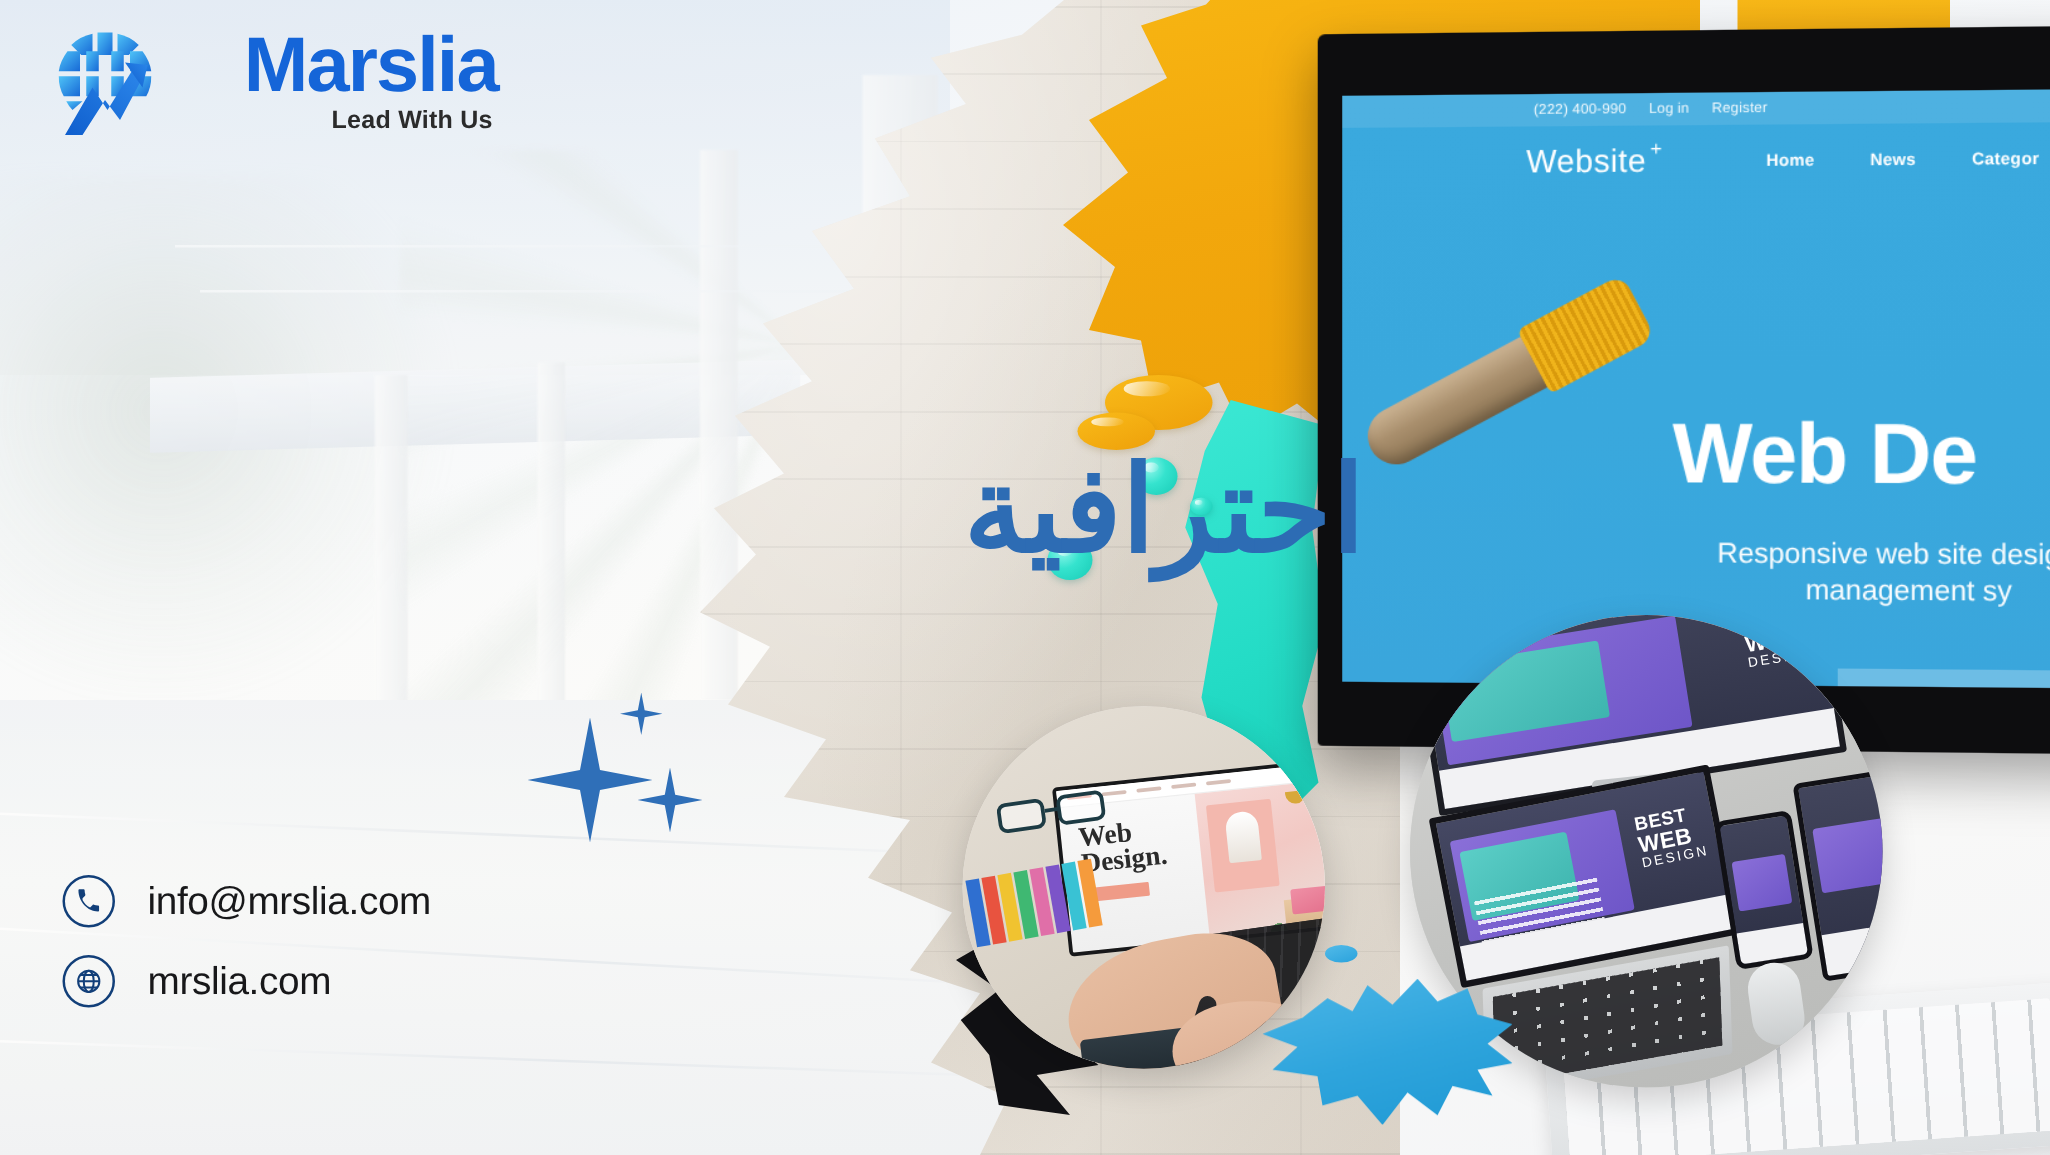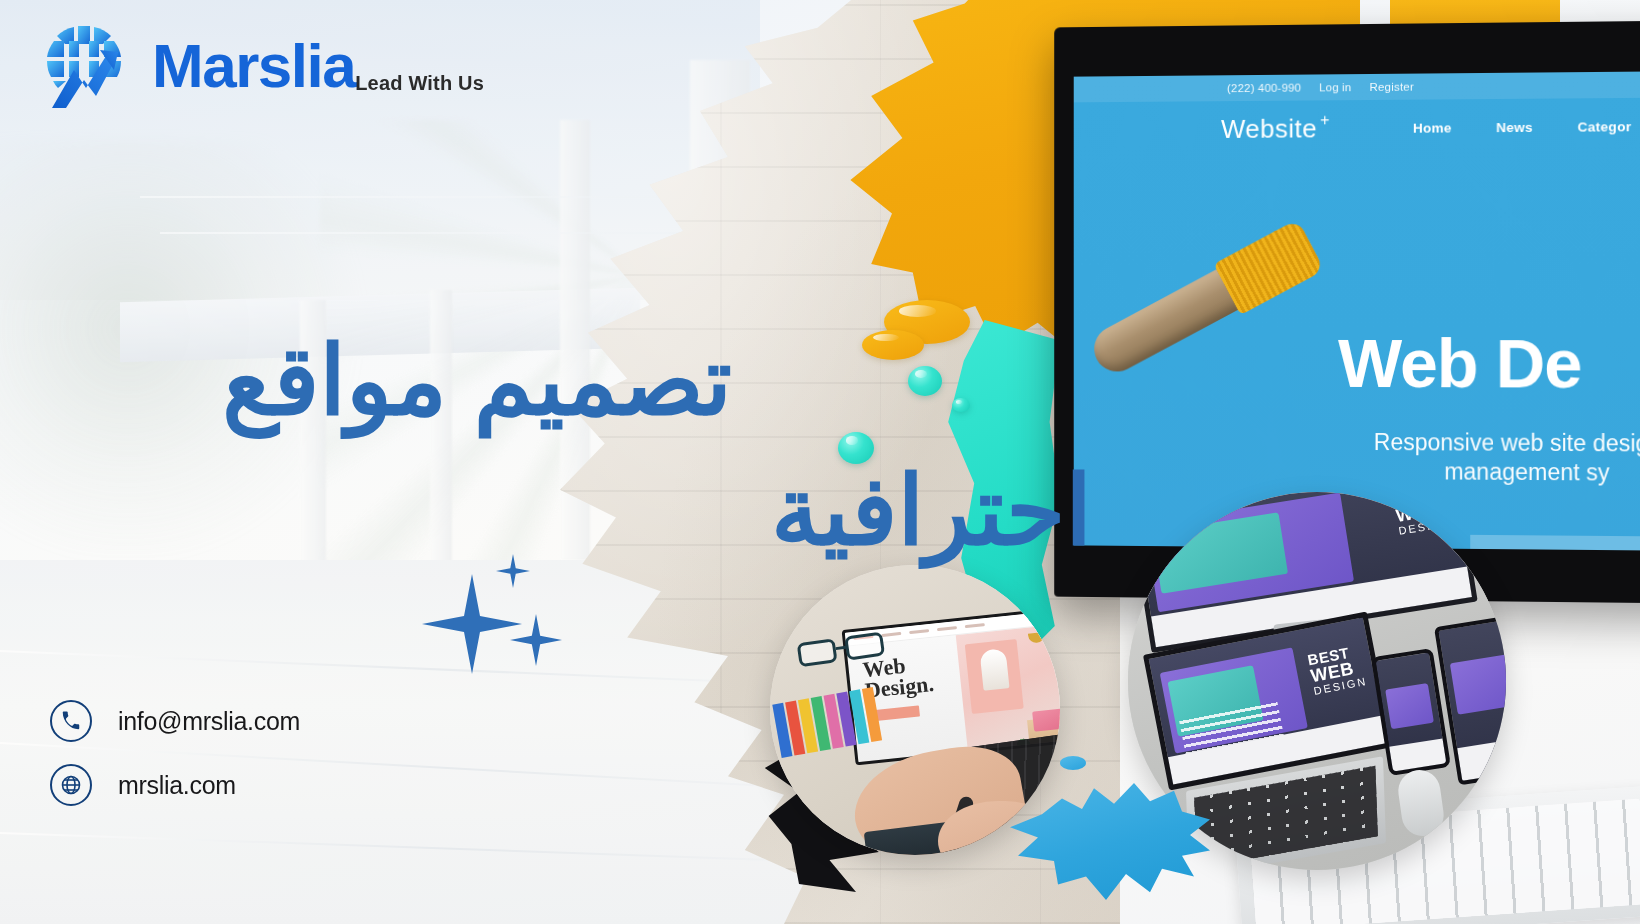--- a/index.html
+++ b/index.html
@@ -354,21 +354,21 @@
   .ext-kbd::after {
     content:""; position:absolute; inset:12px 14px;
     background:repeating-linear-gradient(90deg,#fbfbfc 0 26px,#cdd1d4 26px 29px),
                repeating-linear-gradient(0deg,#fbfbfc 0 18px,#cdd1d4 18px 21px);
     border-radius:3px; opacity:.9;
   }
 
   
   .brand { position:absolute; left:34px; top:18px; display:flex; align-items:center; gap:18px; }
   .brand-globe { width:100px; height:96px; flex:none; }
-  .brand-text { display:flex; flex-direction:row; }
+  .brand-text { display:flex; flex-direction:column;margin-left:43px; }
   .brand-name {
     font-size:62px; font-weight:700; color:#1565d8; letter-spacing:-1.5px; line-height:.95;
   }
   .brand-tag {
     font-size:20px; font-weight:700; color:#2b2b2b; letter-spacing:.2px;
     align-self:flex-end; margin-top:2px; margin-right:4px;
   }
 
   .headline {
     position:absolute; left:0; top:330px; width:760px; text-align:right;
@@ -380,21 +380,21 @@
   .sparkles { position:absolute; left:398px; top:548px; width:170px; height:120px; }
   .spark { position:absolute; background:#2f6fb8;
            clip-path:polygon(50% 0%, 58% 42%, 100% 50%, 58% 58%, 50% 100%, 42% 58%, 0% 50%, 42% 42%); }
 
   .contact { position:absolute; left:50px; top:700px; }
   .crow { display:flex; align-items:center; gap:26px; margin-bottom:22px; }
   .cicon {
     width:42px; height:42px; border-radius:50%; border:2.5px solid #123f79;
     display:flex; align-items:center; justify-content:center; flex:none; color:#123f79;
   }
-  .ctext { font-size:25px; color:#18181a; letter-spacing:-.3px; }
+  .ctext { font-size:31px; color:#18181a; letter-spacing:-.3px; }
 </style>
 </head>
 <body>
 
 <div id="stage">
 
   <div class="bg-photo">
     <div class="bg-sky"></div>
     <div class="bg-foliage"></div>
     <div class="bg-foliage2"></div>
@@ -576,21 +576,20 @@
       <path d="M18 90 L40 52 L52 70 L72 38 L78 48 L62 78 L50 62 L32 90 Z" fill="url(#ga)"></path>
       <path d="M66 32 L84 34 L80 52 Z" fill="url(#ga)"></path>
     </svg>
     <div class="brand-text">
       <div class="brand-name">Marslia</div>
       <div class="brand-tag">Lead With Us</div>
     </div>
   </div>
 
   <div class="headline">
-    <div class="l1">تصميم مواقع</div>
     <div class="l2">احترافية</div>
   </div>
 
   <div class="sparkles">
     <div class="spark" style="left:24px;top:26px;width:100px;height:100px;"></div>
     <div class="spark" style="left:98px;top:6px;width:34px;height:34px;"></div>
     <div class="spark" style="left:112px;top:66px;width:52px;height:52px;"></div>
   </div>
 
   <div class="contact">

